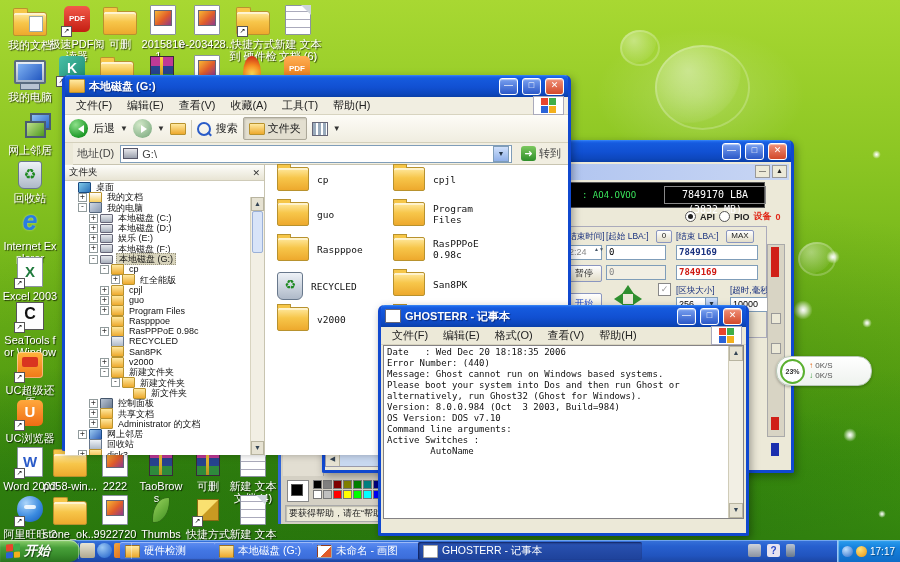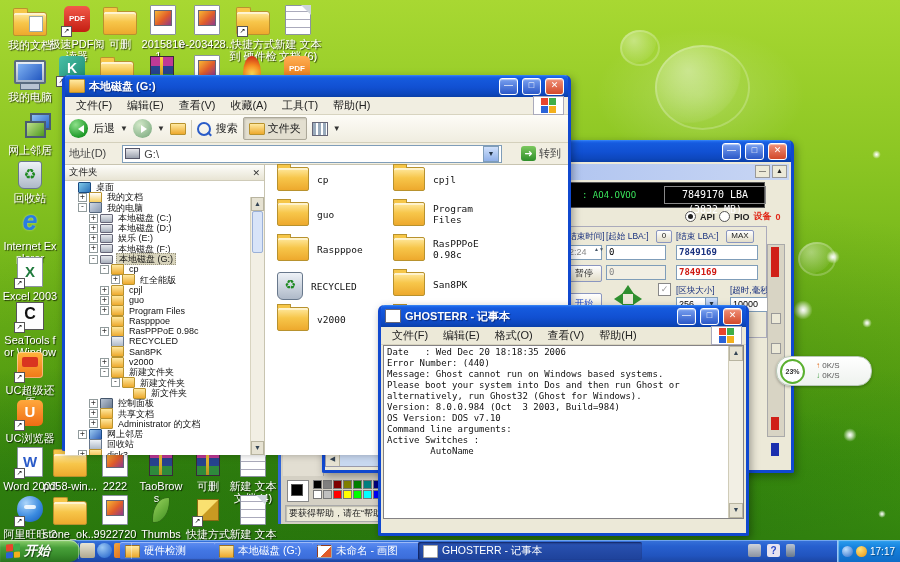--- a/index.html
+++ b/index.html
@@ -92,21 +92,21 @@
   .cbtn.fwd{background:radial-gradient(circle at 35% 30%,#d2e8c8,#8fb890 70%,#6a9a6c);}
   .cbtn::after{content:'';position:absolute;top:6px;left:5px;border:4px solid transparent;border-right:6px solid #fff;}
   .cbtn.fwd::after{left:8px;border-right:none;border-left:6px solid #fff;}
   .tsep{width:1px;height:18px;background:#d0ccb8;}
   .foldersbtn{display:flex;align-items:center;gap:3px;border:1px solid #aca899;background:#e3dfd0;border-radius:2px;padding:1px 5px;height:19px;box-shadow:inset 1px 1px 2px rgba(0,0,0,.15);}
   .minifold{width:14px;height:10px;border:1px solid #b8922e;border-radius:1px;background:linear-gradient(180deg,#ffe9a0,#eda92d);display:inline-block;}
   .mag{width:10px;height:10px;border:2px solid #2a5cc8;border-radius:50%;position:relative;display:inline-block;}
   .mag::after{content:'';position:absolute;width:5px;height:2px;background:#2a5cc8;transform:rotate(45deg);left:8px;top:9px;}
   .views{width:14px;height:12px;border:1px solid #667;background:repeating-linear-gradient(90deg,#9ab 0 3px,#fff 3px 5px);display:inline-block;}
   .caret{font-size:8px;color:#333;}
-  .abar{height:21px;background:#f1eee1;border-bottom:1px solid #c8c4b0;display:flex;align-items:center;gap:16px;padding:0 4px;color:#444;}
+  .abar{height:21px;background:#f1eee1;border-bottom:1px solid #c8c4b0;display:flex;align-items:center;gap:6px;padding:0 4px;color:#444;margin-left:8px;}
   .combo{flex:1;height:16px;background:#fff;border:1px solid #7f9db9;display:flex;align-items:center;padding:0 2px;gap:4px;}
   .combo .dd{margin-left:auto;width:14px;height:14px;background:linear-gradient(180deg,#cfe0fb,#8fb0e8);border:1px solid #7f9db9;font-size:7px;line-height:13px;text-align:center;color:#234;}
   .drv{width:13px;height:9px;background:linear-gradient(180deg,#e8e8ec,#9aa0ad);border:1px solid #556;display:inline-block;}
   .gobtn{display:flex;align-items:center;gap:3px;padding:0 3px;}
   .goarrow{width:15px;height:15px;border-radius:3px;background:linear-gradient(180deg,#7cc85e,#2f8f2a);color:#fff;font-size:10px;line-height:15px;text-align:center;}
   .ebody{display:flex;height:290px;}
   .treepane{width:199px;background:#fff;border-right:1px solid #c8c4b0;display:flex;flex-direction:column;}
   .tphead{height:15px;background:linear-gradient(180deg,#fdfdfa,#e8e4d4);border-bottom:1px solid #cfcbb8;display:flex;align-items:center;padding:0 4px;font-size:9.5px;color:#222;}
   .tphead .x{margin-left:auto;font-size:9px;color:#333;}
   .treerows{flex:1;overflow:hidden;position:relative;padding-top:1px;}
@@ -186,21 +186,21 @@
   #paint{position:absolute;left:278px;top:438px;width:246px;height:86px;z-index:2;border-left:3px solid #3166d8;background:#d4d0c4;}
   .pcanvas{position:absolute;left:2px;top:2px;width:40px;height:36px;background:#e2ded2;border-right:1px solid #aaa;}
   .picker{position:absolute;left:6px;top:42px;width:20px;height:20px;background:#fff;border:1px solid #888;}
   .picker::after{content:'';position:absolute;left:3px;top:3px;width:10px;height:10px;background:#000;border:1px solid #555;}
   .swatches{position:absolute;left:32px;top:42px;display:grid;grid-template-columns:repeat(12,9px);grid-auto-rows:9px;gap:1px;}
   .sw{border:1px solid #777;}
   .pstatus{position:absolute;left:4px;top:67px;width:150px;height:15px;background:#ece9d8;border:1px solid #aaa;
     box-shadow:inset 1px 1px 1px rgba(0,0,0,.2);font-size:9px;line-height:14px;padding-left:3px;color:#222;white-space:nowrap;overflow:hidden;}
   
   #netwidget{position:absolute;left:776px;top:356px;width:88px;height:28px;z-index:6;background:linear-gradient(180deg,#fff,#eef2ee);
-    border:1px solid #b8c8b8;border-radius:14px;display:flex;align-items:center;padding:0 3px;gap:11px;box-shadow:0 1px 3px rgba(0,0,0,.3);}
+    border:1px solid #b8c8b8;border-radius:14px;display:flex;align-items:center;padding:0 3px;gap:4px;box-shadow:0 1px 3px rgba(0,0,0,.3);}
   .ring{width:21px;height:21px;border-radius:50%;border:2px solid #5ab02f;background:#fff;font-size:7px;line-height:21px;text-align:center;color:#333;font-weight:bold;}
   .updown{font-size:8px;line-height:10px;color:#555;}
   .updown .u{color:#e06a1a;}
   .updown .d{color:#3a9a3a;}
   
   #taskbar{position:absolute;left:0;right:0;bottom:0;height:22px;z-index:10;
     background:linear-gradient(180deg,#4a87e0 0%,#3570d8 5%,#2760cf 28%,#2154be 72%,#1b46a4 100%);box-shadow:inset 0 1px 0 #6fa3ee;}
   #startbtn{position:absolute;left:0;top:0;width:74px;height:22px;border-radius:0 11px 11px 0;
     background:linear-gradient(180deg,#8ed06e 0%,#48a03a 35%,#3a8f2d 65%,#2a741f 100%);
     display:flex;align-items:center;gap:4px;padding-left:6px;box-shadow:1px 0 3px rgba(0,0,0,.4), inset 0 1px 1px rgba(255,255,255,.5);}

